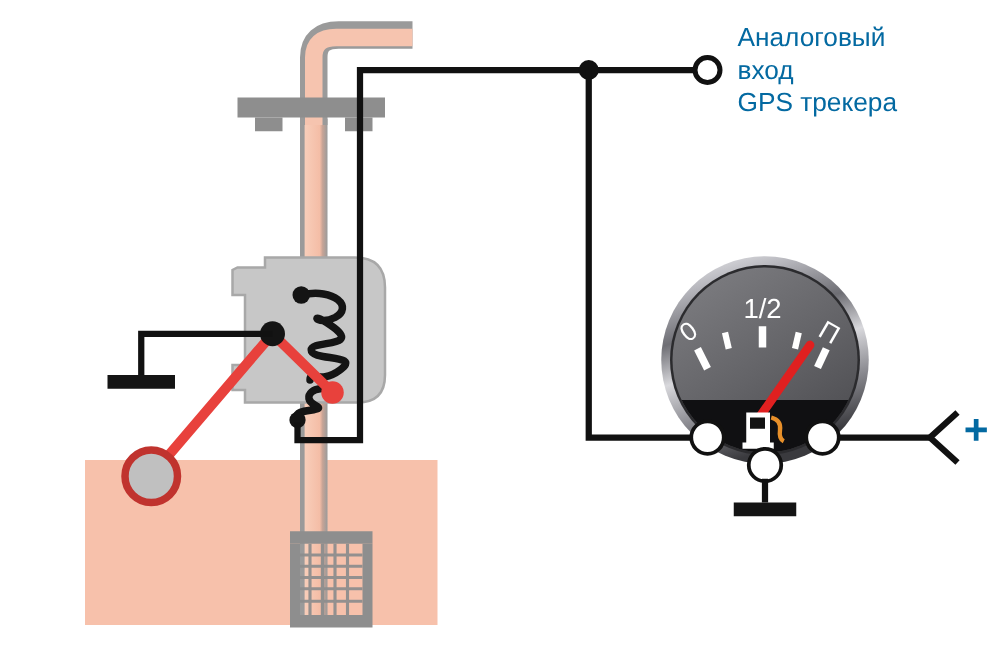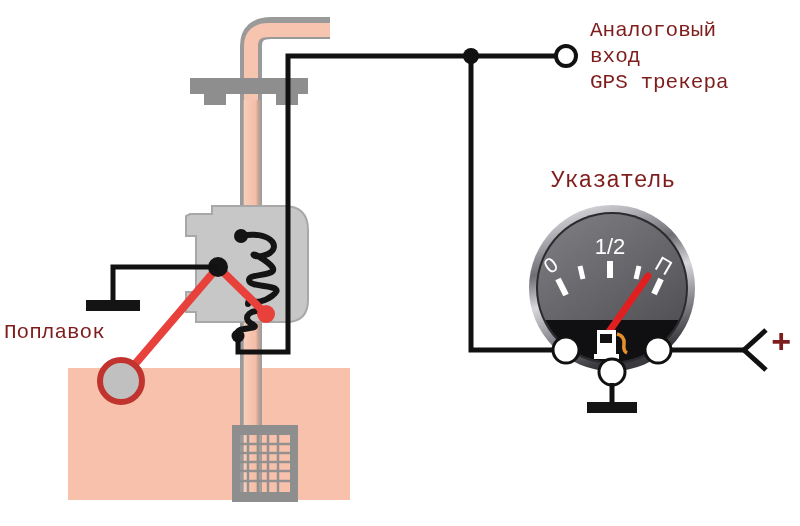--- a/index.html
+++ b/index.html
@@ -19,22 +19,22 @@
   }
   #diagram-svg {
     position: absolute;
     left: 0;
     top: 0;
     width: 800px;
     height: 526px;
   }
   .lbl {
     position: absolute;
-    color: #7f1d1d;
-    font-family: Liberation Mono, monospace;
+    color: #0369a1;
+    font-family: Liberation Sans, sans-serif;
     font-size: 21px;
     line-height: 26px;
     white-space: pre;
     letter-spacing: 0px;
   }
   #label-gps   { left: 590px; top: 18px;  }
   #label-gauge { left: 551px; top: 168px; font-size: 23px; }
   #label-sensor{ left: 317px; top: 224px; }
   #label-float { left: 4px;   top: 320px; }
   #label-plus  { left: 771px; top: 327px; font-size: 34px; font-weight: 700; line-height: 34px;}
@@ -204,17 +204,15 @@
     <g>
       <line x1="671" y1="350" x2="746" y2="350" stroke="#111111" stroke-width="5"></line>
       <polyline points="766,330 744,350 766,370" fill="none" stroke="#111111" stroke-width="5"></polyline>
     </g>
 
   </svg>
 
   <div class="lbl" id="label-gps">Аналоговый
 вход
 GPS трекера</div>
-  <div class="lbl" id="label-gauge">Указатель</div>
-  <div class="lbl" id="label-float">Поплавок</div>
   <div class="lbl" id="label-plus">+</div>
 
 </div>
 
 </body></html>

